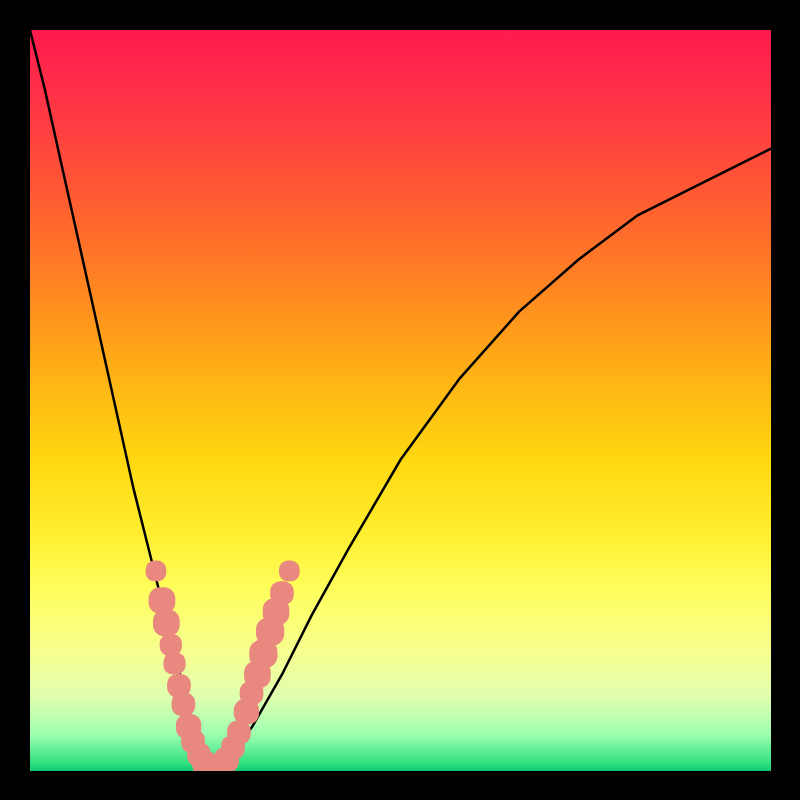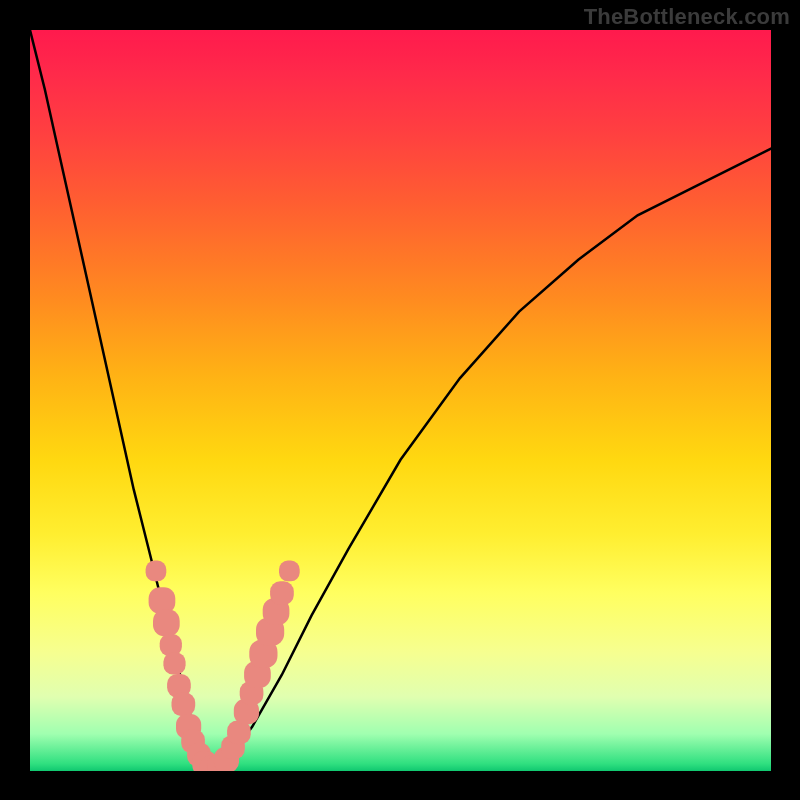--- a/index.html
+++ b/index.html
@@ -93,14 +93,13 @@
           <rect x="209.7" y="651.3" width="23.7" height="23.7" rx="10.1" ry="10.1" fill="#e9887f"></rect>
           <rect x="214.1" y="631.3" width="26.7" height="26.7" rx="11.3" ry="11.3" fill="#e9887f"></rect>
           <rect x="219.3" y="609.8" width="28.2" height="28.2" rx="12.0" ry="12.0" fill="#e9887f"></rect>
           <rect x="226.0" y="587.6" width="28.2" height="28.2" rx="12.0" ry="12.0" fill="#e9887f"></rect>
           <rect x="232.7" y="568.3" width="26.7" height="26.7" rx="11.3" ry="11.3" fill="#e9887f"></rect>
           <rect x="240.1" y="551.3" width="23.7" height="23.7" rx="10.1" ry="10.1" fill="#e9887f"></rect>
           <rect x="249.0" y="530.6" width="20.7" height="20.7" rx="8.8" ry="8.8" fill="#e9887f"></rect>
         </g>
     </svg>
   </div>
-  <div class="watermark">TheBottleneck.com</div>
 </div>
 
 </body></html>

